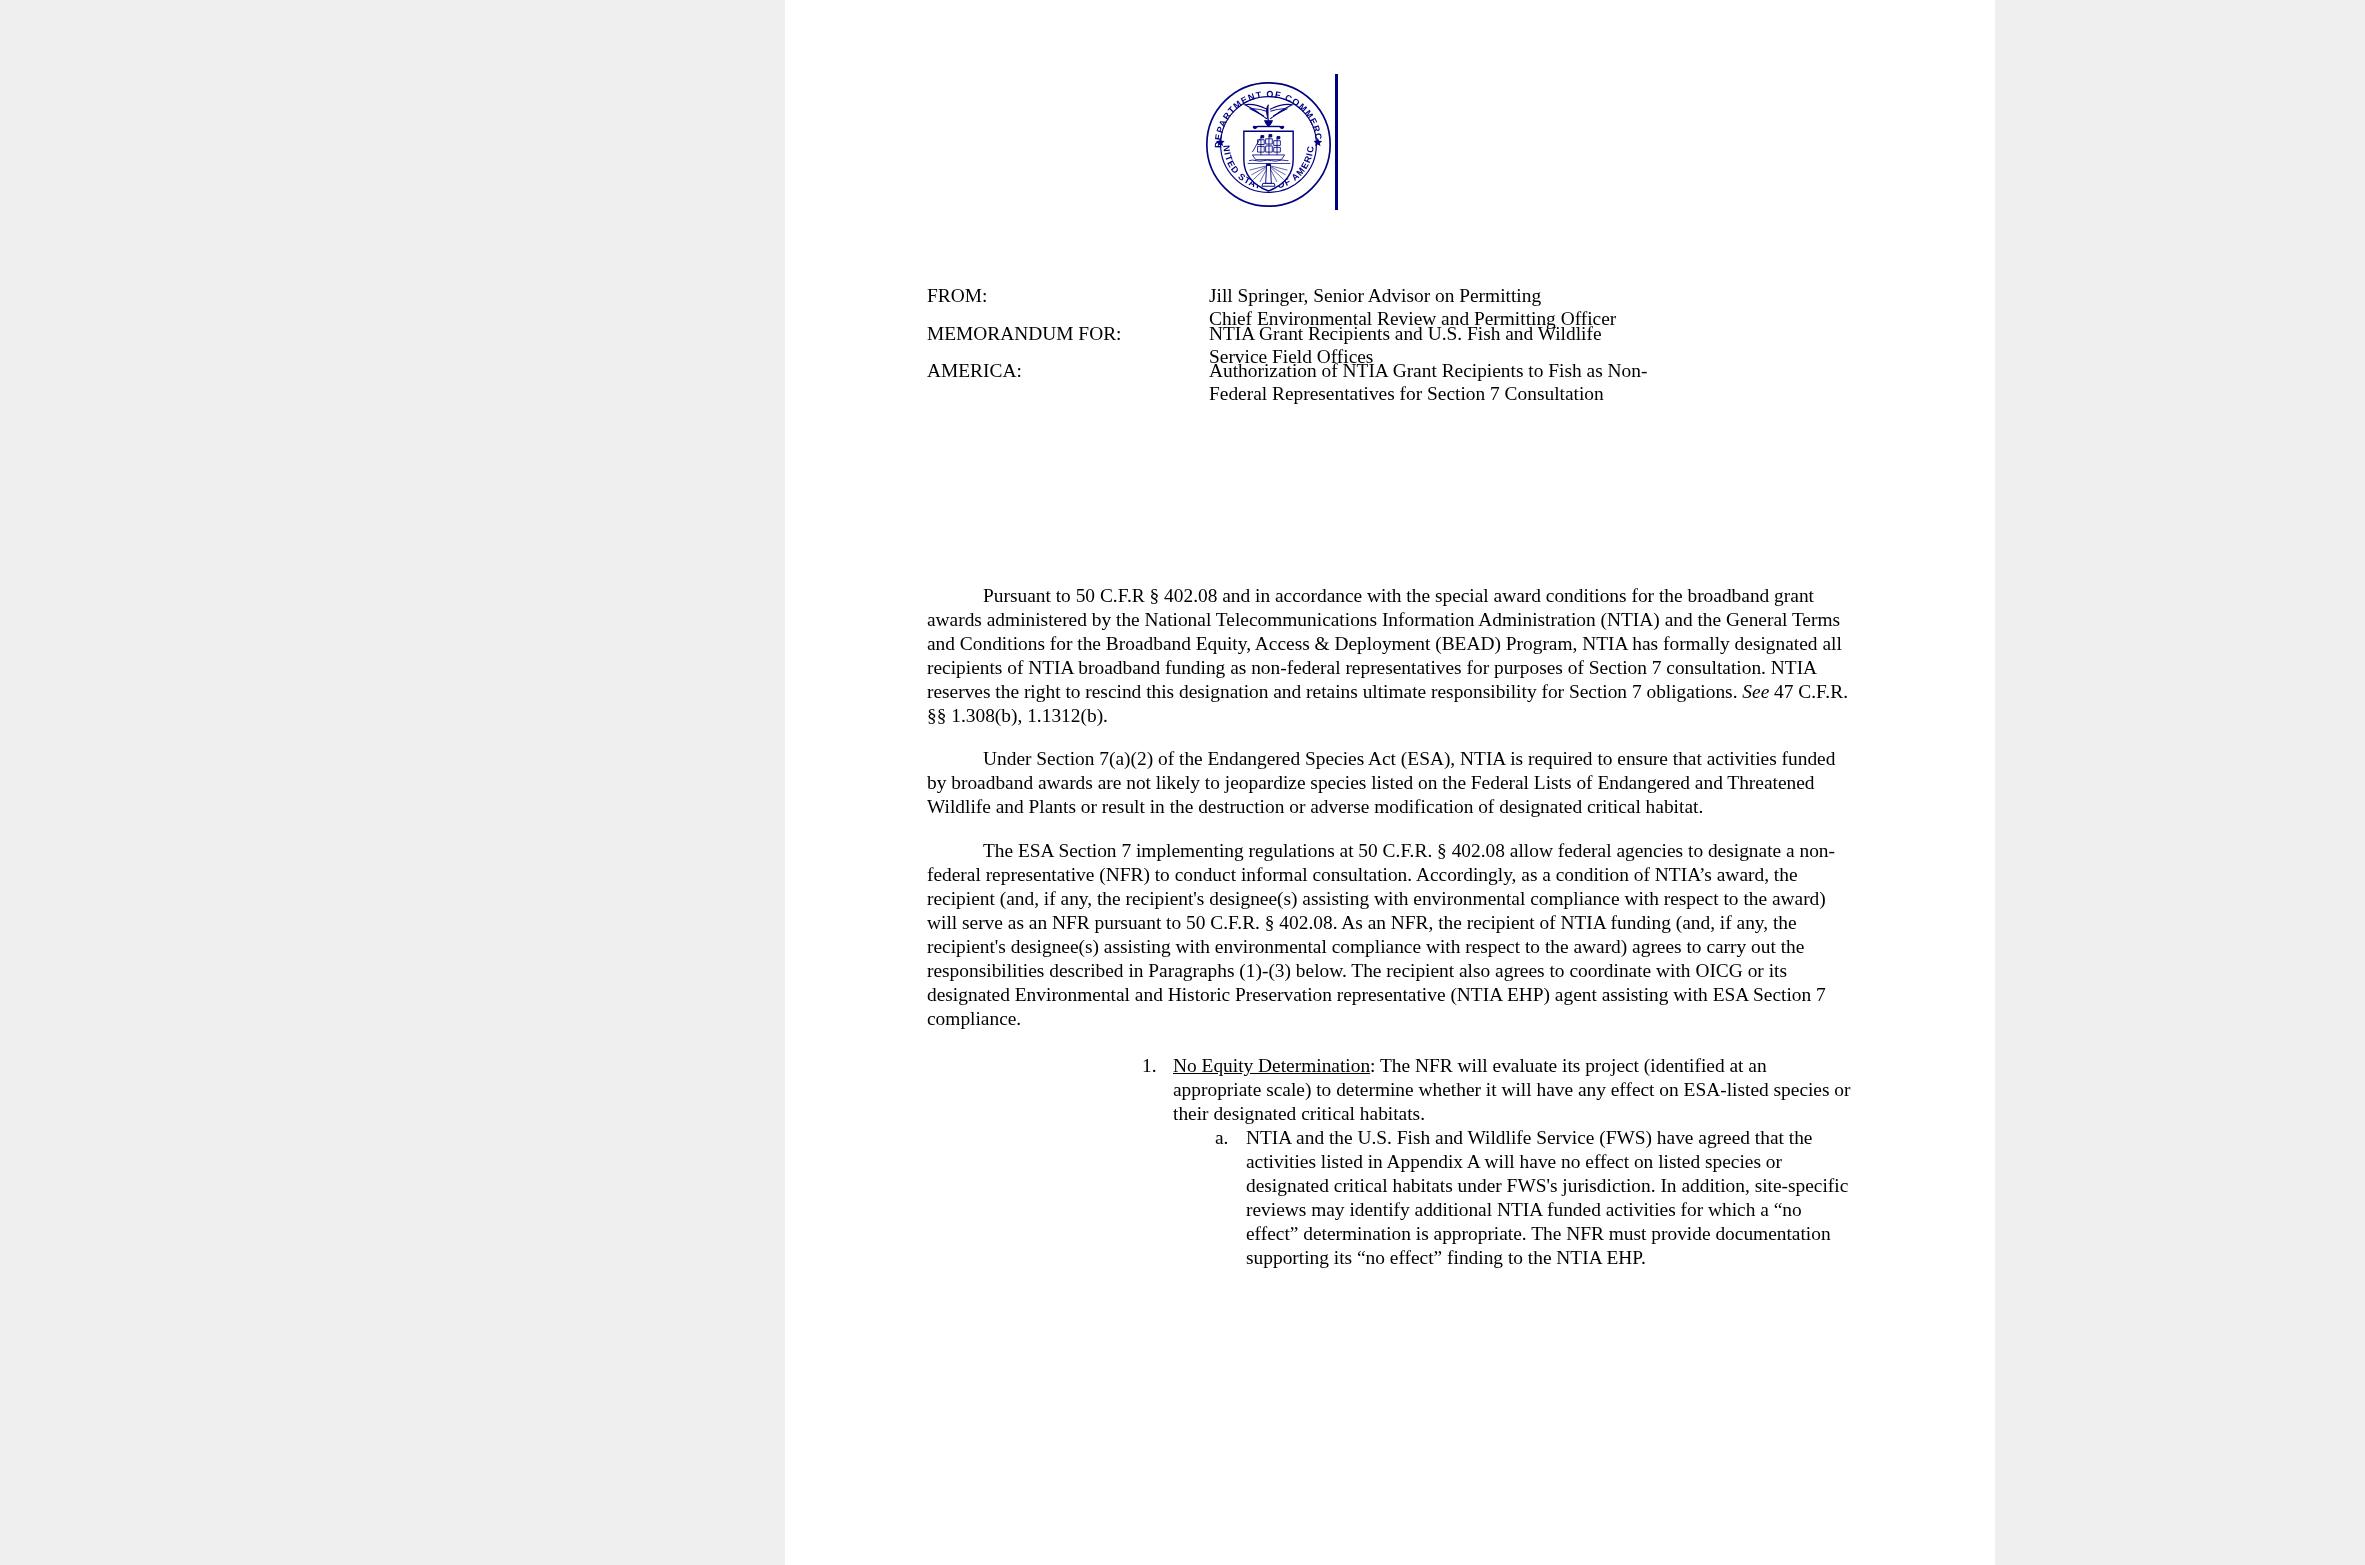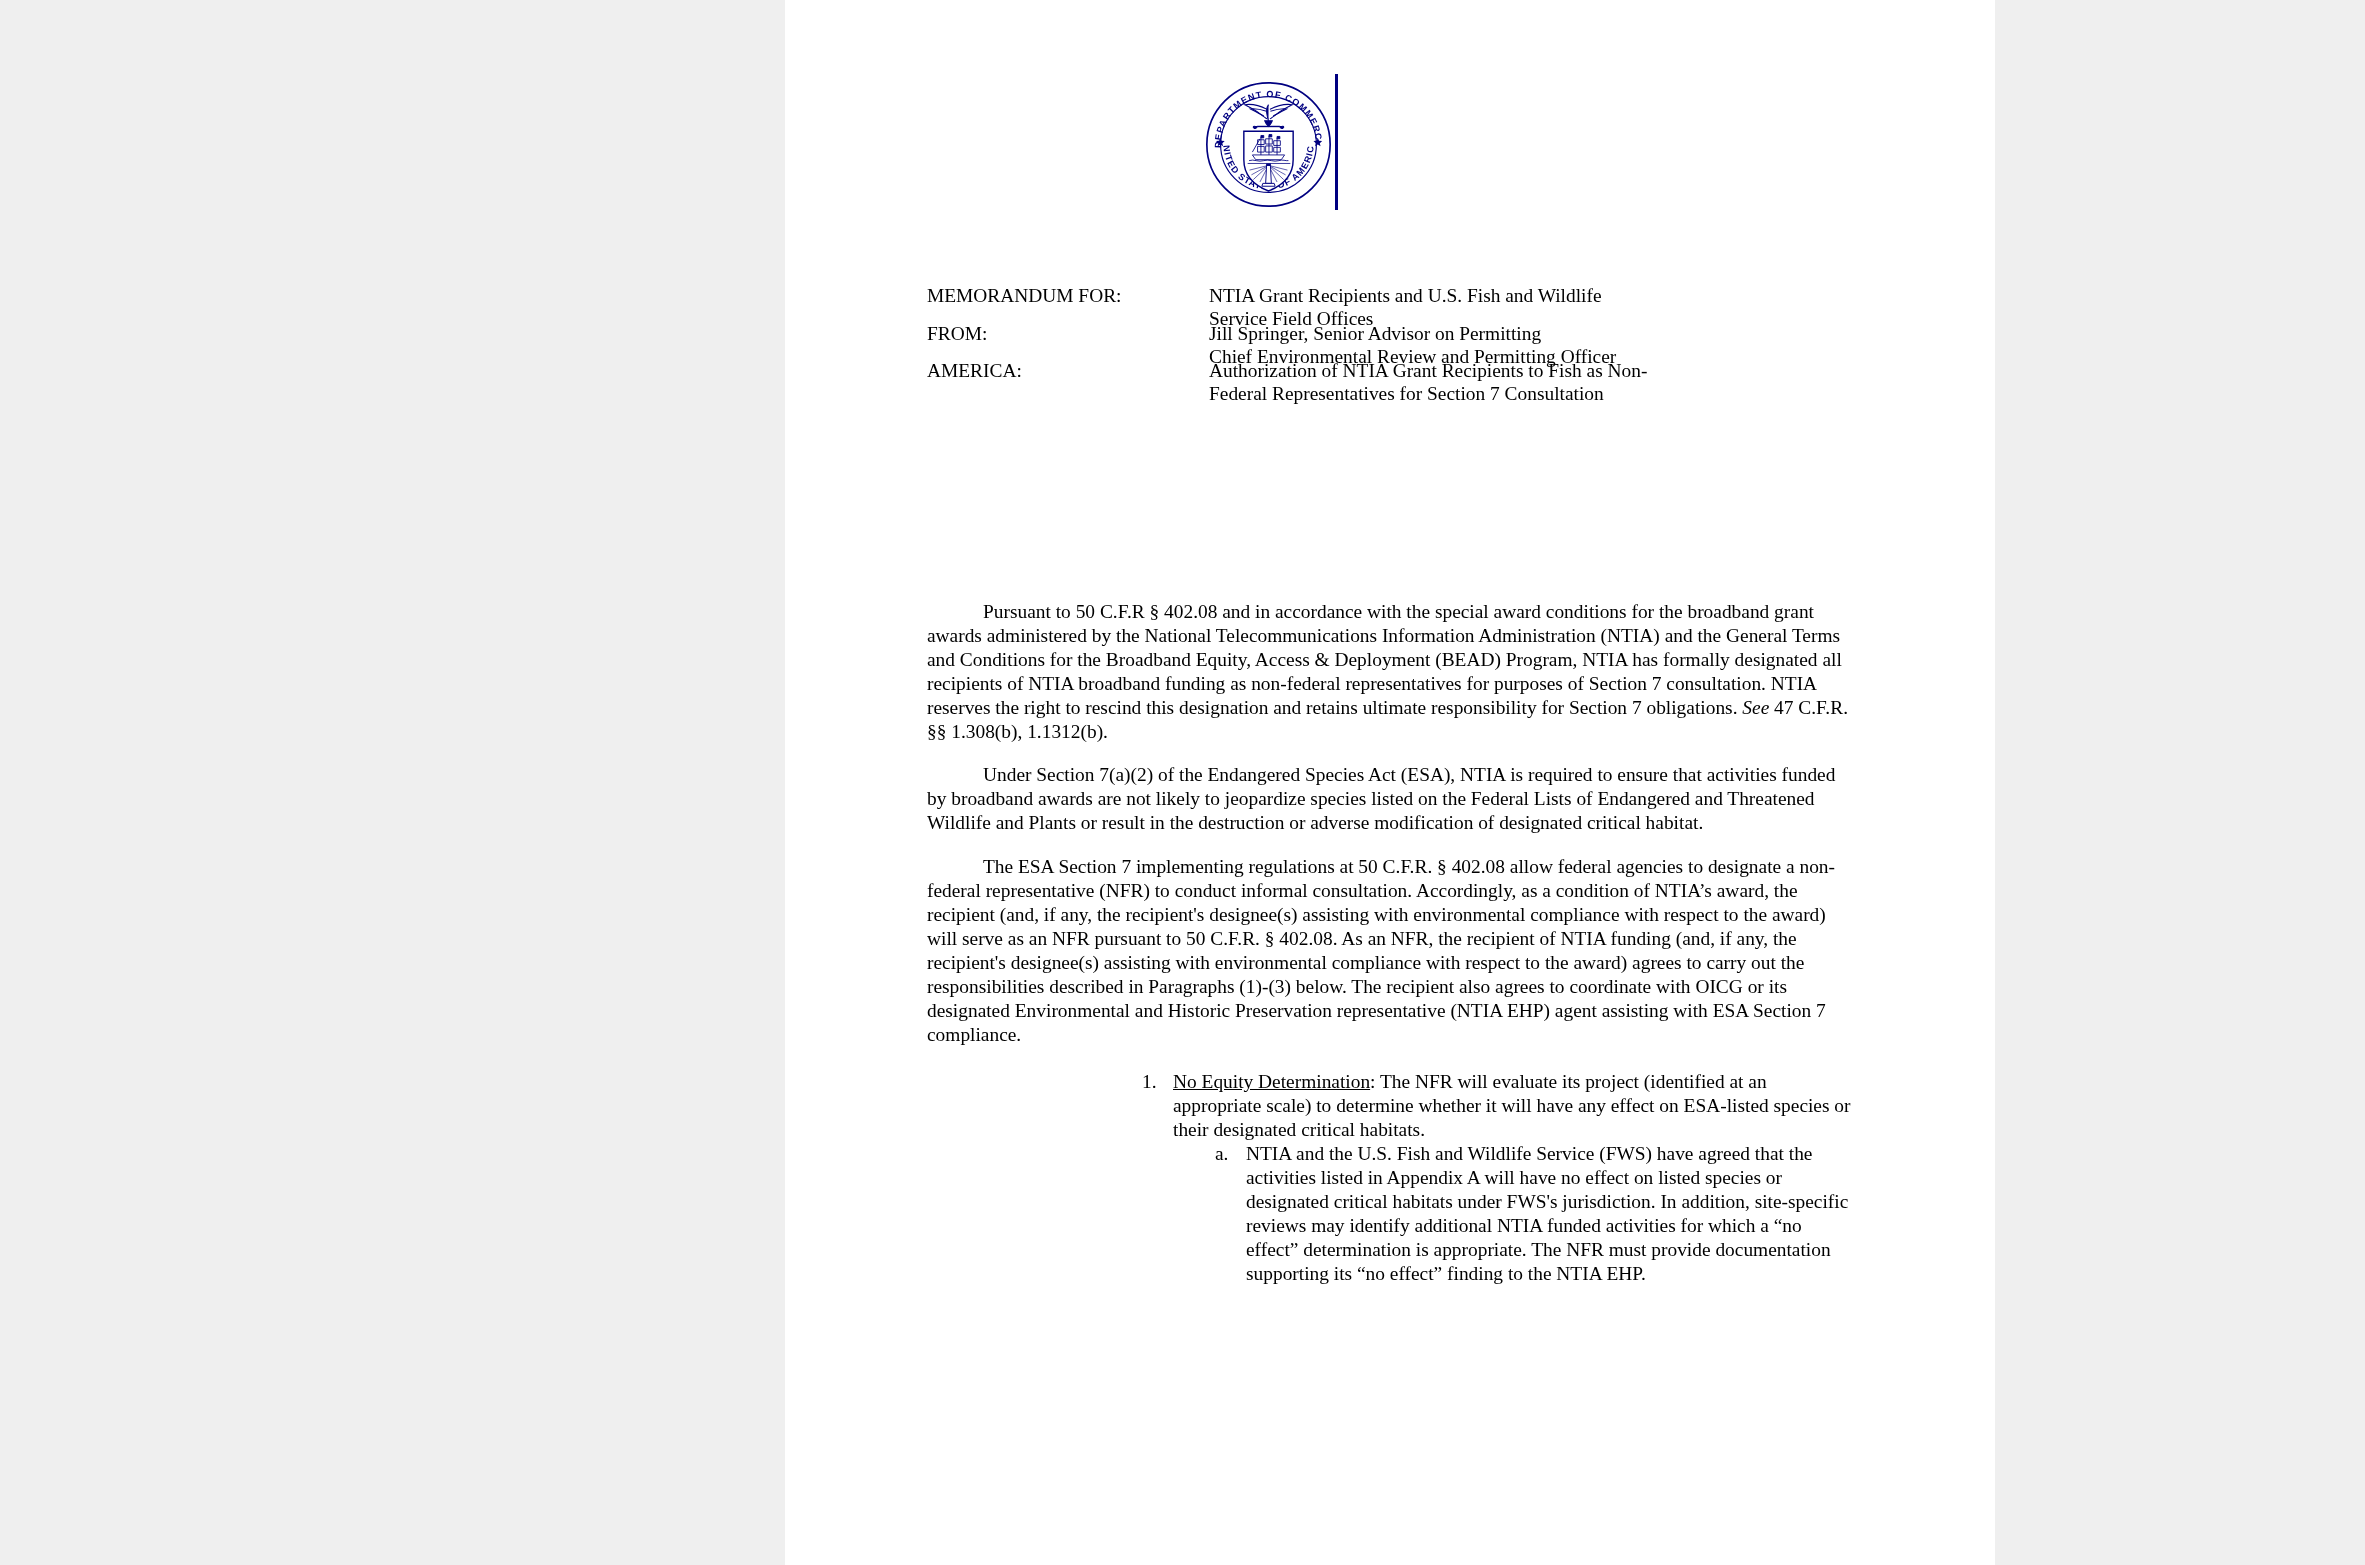--- a/index.html
+++ b/index.html
@@ -111,21 +111,21 @@
     font-size: 19.4px;
     line-height: 23px;
     color: #000000;
   }
   .memo-value div { white-space: nowrap; }
 
   
   .body-block {
     position: absolute;
     left: 142px;
-    top: 600px;
+    top: 584px;
     width: 924px;
     color: #000000;
   }
   p.para {
     margin: 0 0 19.4px 0;
     font-size: 19.4px;
     line-height: 24px;
     text-indent: 56px;
     text-align: left;
   }
@@ -249,32 +249,32 @@
       <path d="M 124,218 L 148,218 L 150,224 L 122,224 z" fill="#ffffff" stroke="#000080" stroke-width="2"></path>
     </svg>
 
     <div class="rule"></div>
 
   </div>
 
   <div class="memo-block">
 
     <div class="memo-row">
+      <div class="memo-label">FROM:</div>
+      <div class="memo-value">
+        <div>Jill Springer, Senior Advisor on Permitting</div>
+        <div>Chief Environmental Review and Permitting Officer</div>
+      </div>
+    </div>
+
+    <div class="memo-row">
       <div class="memo-label">MEMORANDUM FOR:</div>
       <div class="memo-value">
         <div>NTIA Grant Recipients and U.S. Fish and Wildlife</div>
         <div>Service Field Offices</div>
-      </div>
-    </div>
-
-    <div class="memo-row">
-      <div class="memo-label">FROM:</div>
-      <div class="memo-value">
-        <div>Jill Springer, Senior Advisor on Permitting</div>
-        <div>Chief Environmental Review and Permitting Officer</div>
       </div>
     </div>
 
     <div class="memo-row">
       <div class="memo-label">AMERICA:</div>
       <div class="memo-value">
         <div>Authorization of NTIA Grant Recipients to Fish as Non-</div>
         <div>Federal Representatives for Section 7 Consultation</div>
       </div>
     </div>

